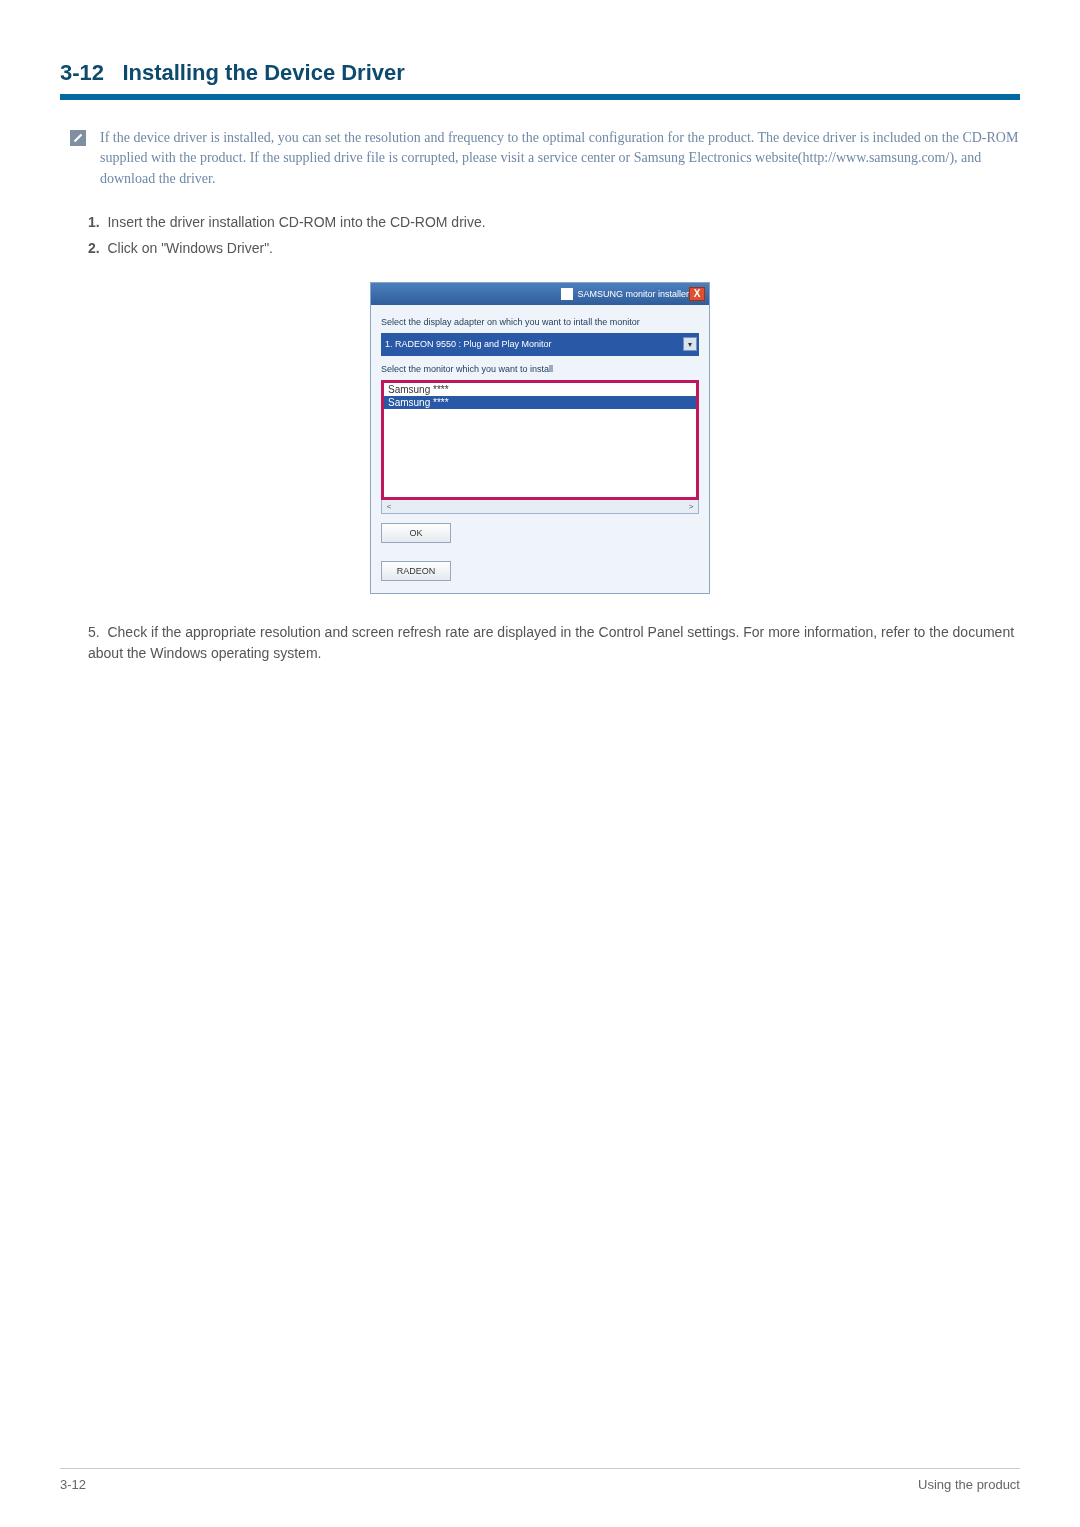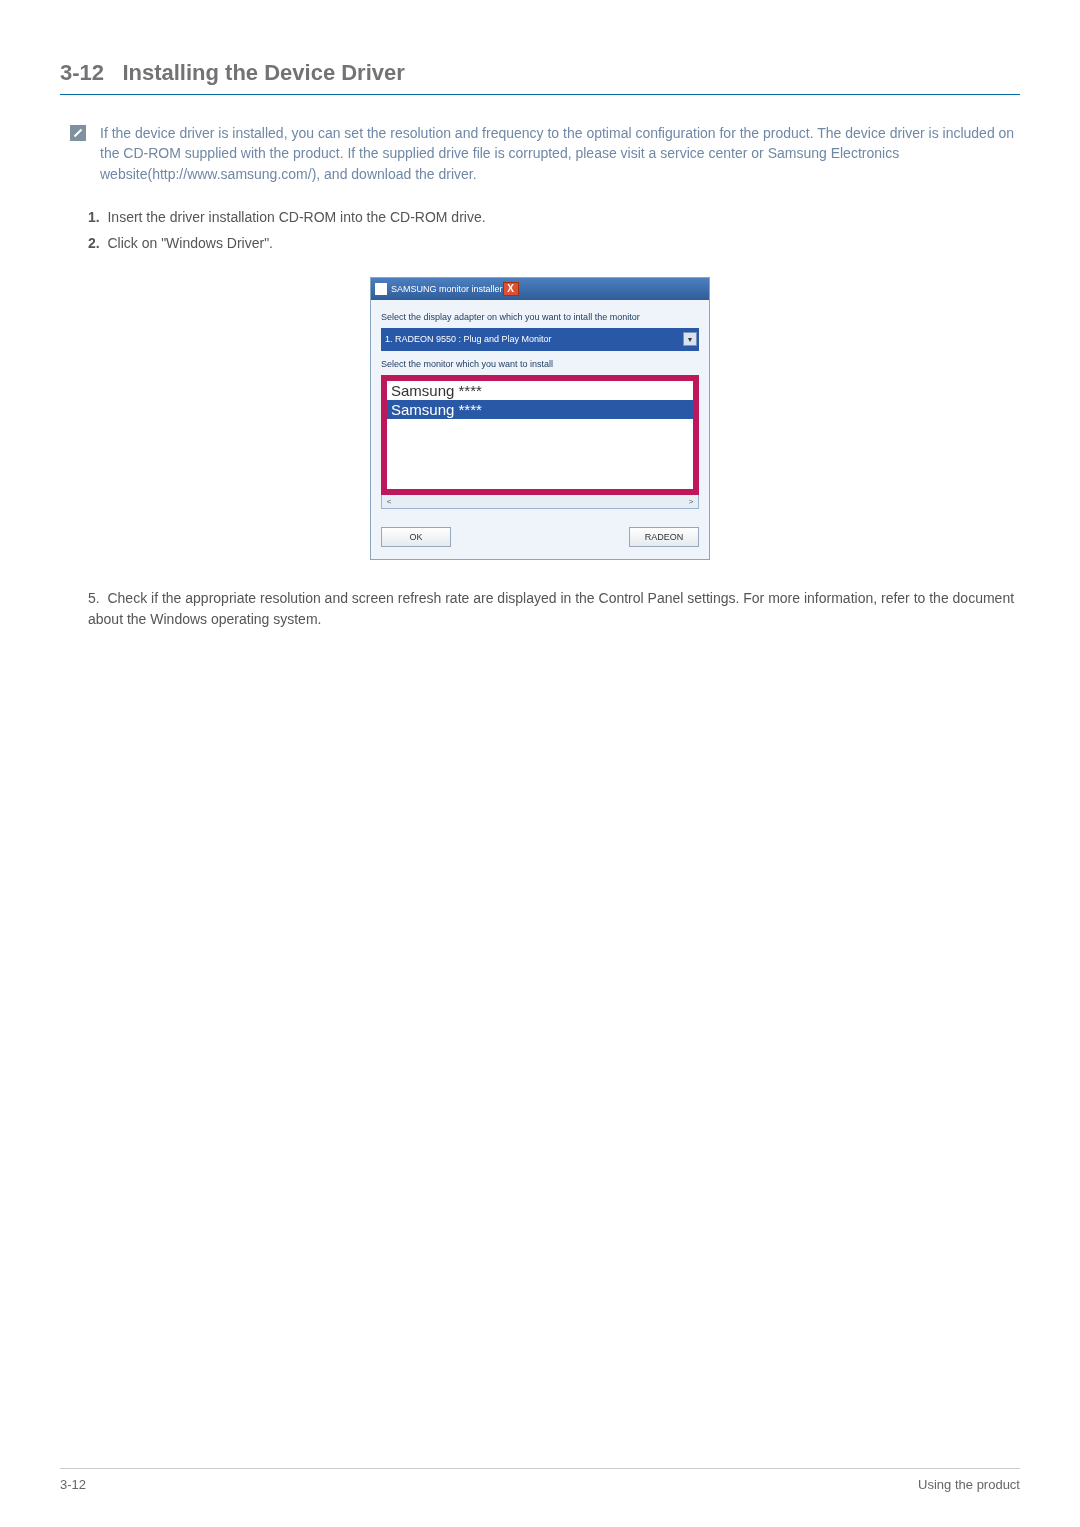--- a/index.html
+++ b/index.html
@@ -9,32 +9,33 @@
     background: #fff;
     font-family: Arial, Helvetica, sans-serif;
     font-size: 14px;
     color: #555;
     position: relative;
   }
   .page {
     padding: 60px 60px 40px 60px;
   }
   .heading {
-    color: #737373;
+    color: #0c4a6e;
     font-size: 22px;
     font-weight: bold;
     padding-bottom: 8px;
-    border-bottom: 1px solid #0369a1;
+    border-bottom: 6px solid #0369a1;
     margin-bottom: 28px;
   }
   .note-block {
     display: flex;
     align-items: flex-start;
     margin-bottom: 22px;
     padding-left: 10px;
+    font-family: Liberation Serif, serif;
   }
   .note-icon {
     width: 16px;
     height: 16px;
     background: #8090a0;
     display: inline-block;
     margin-right: 14px;
     margin-top: 2px;
     position: relative;
     flex: 0 0 16px;
@@ -72,21 +73,21 @@
     font-size: 9px;
     color: #1a395c;
   }
   .dlg-title {
     height: 22px;
     background: linear-gradient(#4d7fbf, #2f5d9a);
     color: #fff;
     display: flex;
     align-items: center;
     padding: 0 4px;
-    justify-content: flex-start;
+    justify-content: flex-end;
   }
   .dlg-title .t-left { display:flex; align-items:center; gap:4px;}
   .win-ico {
     width: 12px; height: 12px; background: #fff; display:inline-block;
   }
   .close-btn {
     width: 16px; height: 14px; background: #e05030; color:#fff;
     display:flex; align-items:center; justify-content:center;
     font-size:10px; font-weight:bold; border:1px solid #a03010;
   }
@@ -102,39 +103,39 @@
     margin-bottom: 8px;
   }
   .combo-btn {
     width: 14px; height: 14px; background:#d8e2f0; color:#333;
     display:flex; align-items:center; justify-content:center; font-size:8px;
     border:1px solid #7a94b8;
   }
   .listbox {
     height: 120px;
     background:#fff;
-    border:6px solid #be185d;
+    border:3px solid #be185d;
     overflow:hidden;
-    font-size:15px;
+    font-size:10px;
   }
   .listbox .item { padding: 1px 4px; color:#333; }
   .listbox .item.sel { background:#2858a6; color:#fff; }
   .hscroll {
     height: 14px;
     background:#e6edf5;
     border:1px solid #9bb4d4;
     border-top:none;
     display:flex; justify-content:space-between;
   }
   .hscroll .arr {
     width:14px; display:flex; align-items:center; justify-content:center;
     font-size:8px; color:#555;
   }
   .dlg-buttons {
-    display:flex; justify-content:space-between; gap:18px; margin-top:18px;
+    display:flex; justify-content:space-between; gap:18px; margin-top:9px;flex-direction:column;
   }
   .dlg-btn {
     width:70px; height:20px;
     background: linear-gradient(#fefefe,#e5eaef);
     border:1px solid #97a8bd;
     font-size:9px; color:#333;
     display:flex; align-items:center; justify-content:center;
   }
 
   ol.steps2 {

